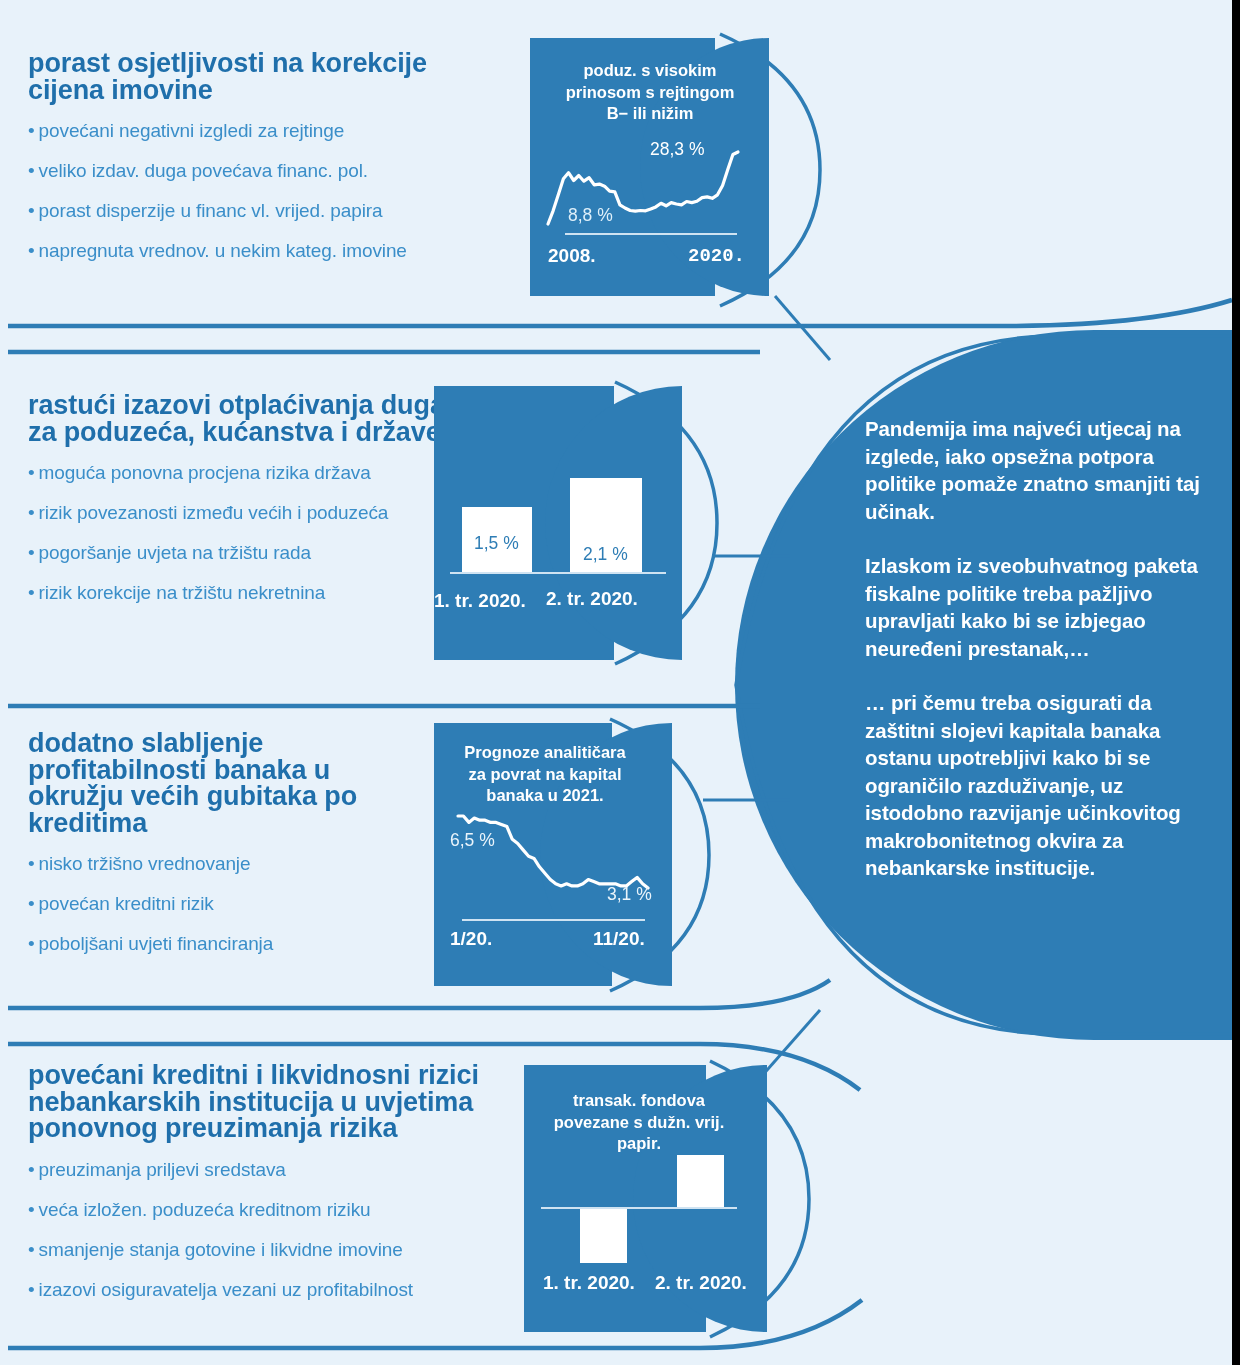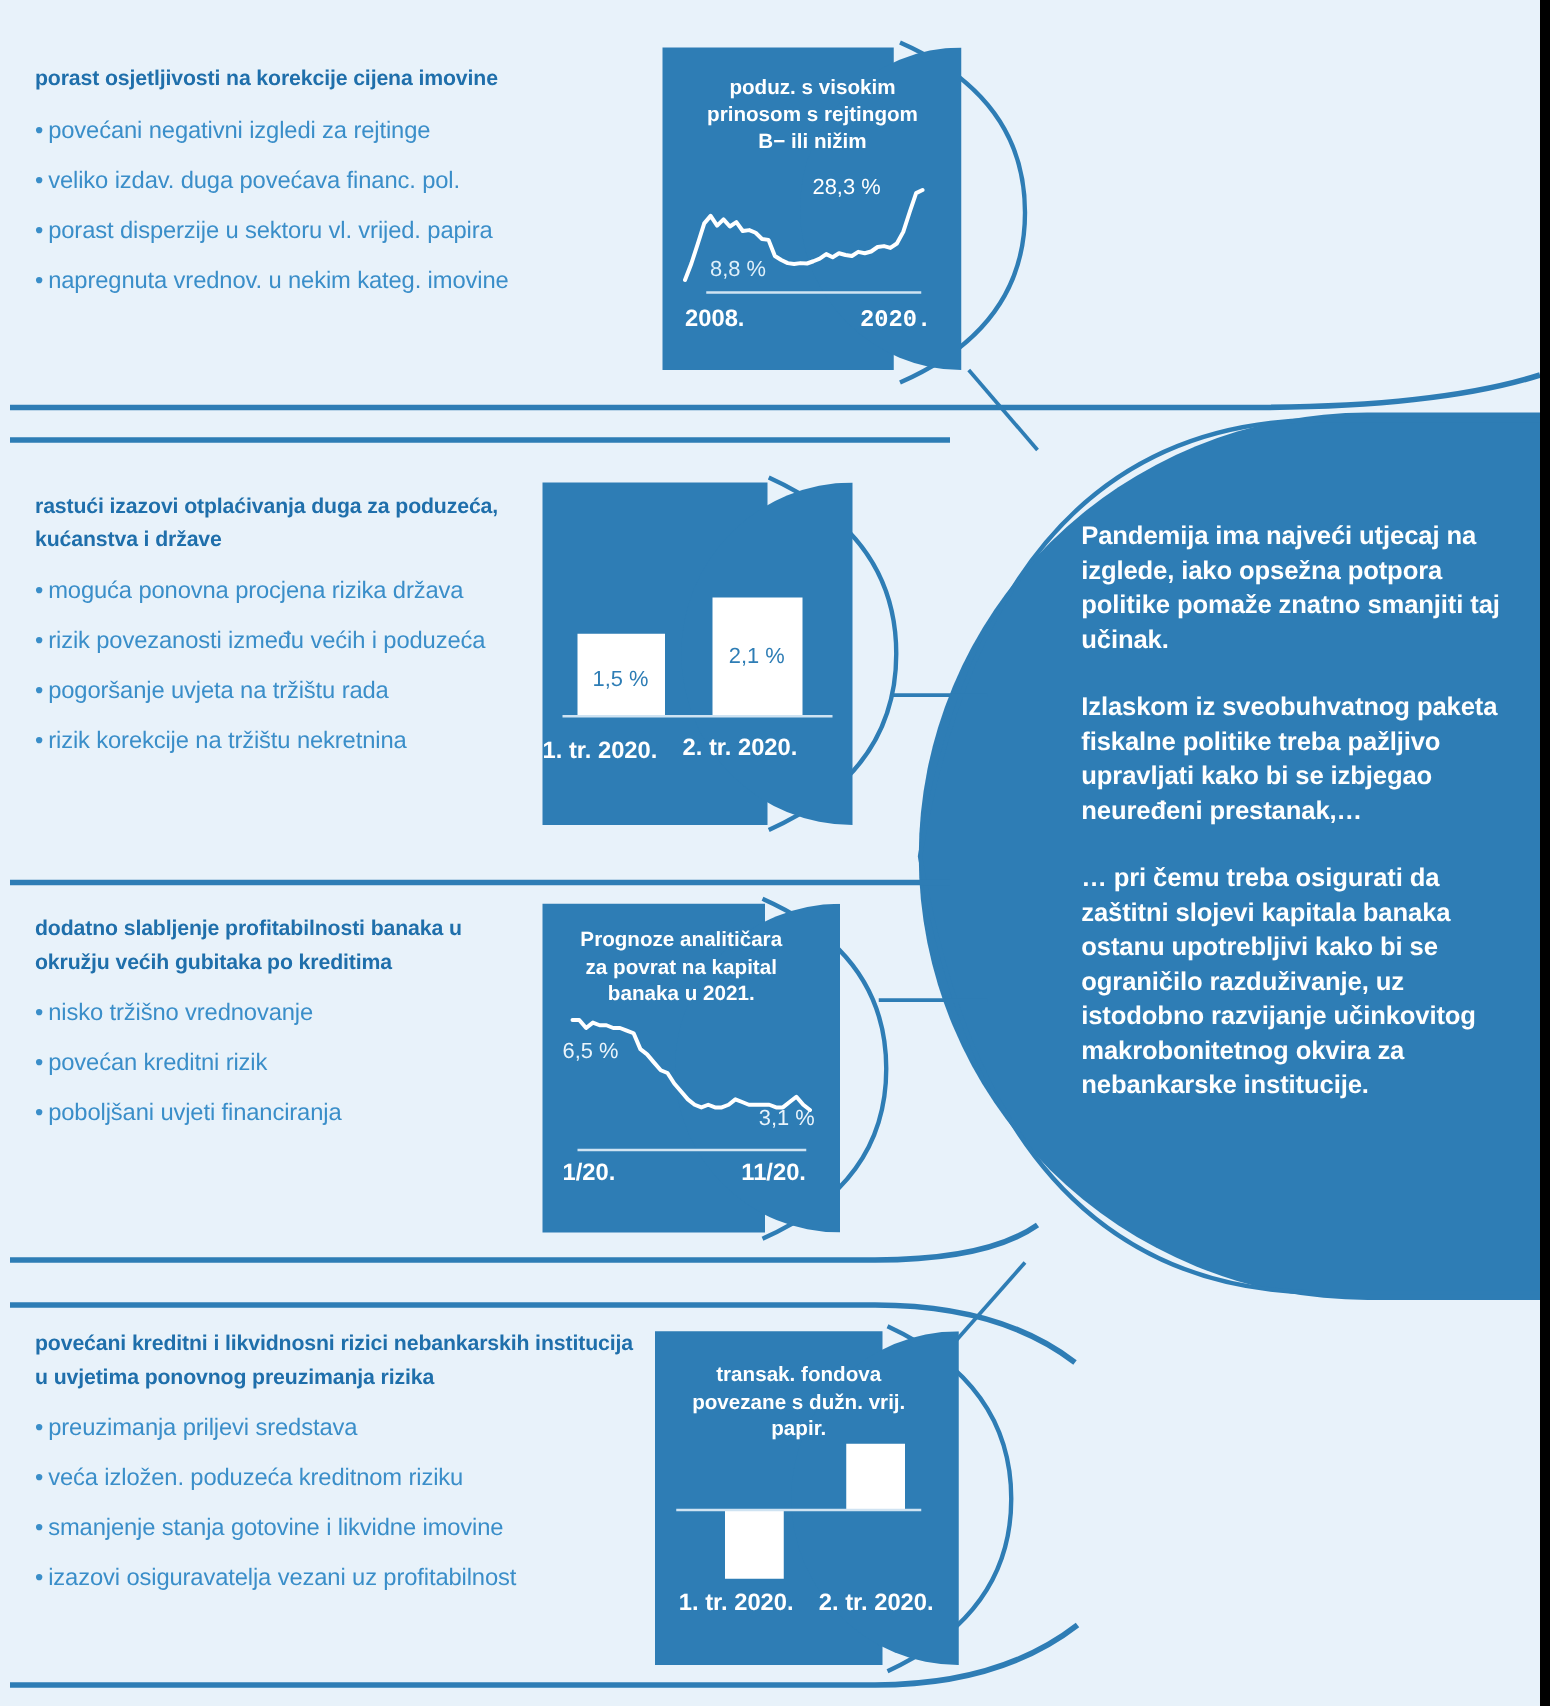--- a/index.html
+++ b/index.html
@@ -27,21 +27,21 @@
   }
   .hero-text p{margin:0 0 27px 0;}
   .hero-text p:last-child{margin-bottom:0;}
 
   
   .hero-outline{position:absolute;left:690px;top:296px;width:550px;height:778px;pointer-events:none;}
 
   
   .sec{position:absolute;}
   .sec h3{
-    margin:0 0 16px 0;color:#1f6fab;font-size:17px;font-weight:bold;
+    margin:0 0 16px 0;color:#1f6fab;font-size:27px;font-weight:bold;
     line-height:26.5px;letter-spacing:-0.1px;
   }
   .sec ul{margin:0;padding:0;list-style:none;}
   .sec li{
     color:#3a8ec9;font-size:19px;line-height:23px;margin-bottom:17px;
     letter-spacing:-0.1px;font-weight:400;
   }
   .sec li:last-child{margin-bottom:0;}
   .sec li .b{margin-right:4px;}
   .divline{position:absolute;left:0;top:0;}
@@ -94,21 +94,21 @@
     <path d="M 712 556 L 790 556" fill="none" stroke="#2E7DB5" stroke-width="3"></path>
     <path d="M 703 800 L 790 800" fill="none" stroke="#2E7DB5" stroke-width="3"></path>
     <path d="M 760 1078 L 820 1010" fill="none" stroke="#2E7DB5" stroke-width="3"></path>
   </svg>
 
   <div class="sec" style="left:28px;top:50px;width:470px;">
     <h3>porast osjetljivosti na korekcije cijena imovine</h3>
     <ul>
       <li><span class="b">•</span><span>povećani negativni izgledi za rejtinge</span></li>
       <li><span class="b">•</span><span>veliko izdav. duga povećava financ. pol.</span></li>
-      <li><span class="b">•</span><span>porast disperzije u sektoru vl. vrijed. papira</span></li>
+      <li><span class="b">•</span><span>porast disperzije u financ vl. vrijed. papira</span></li>
       <li><span class="b">•</span><span>napregnuta vrednov. u nekim kateg. imovine</span></li>
     </ul>
   </div>
 
   <svg style="position:absolute;left:520px;top:30px;" width="300" height="280" viewBox="0 0 300 280">
     <path d="M 200 4 Q 300 48 300 140 Q 300 232 200 276" fill="none" stroke="#2E7DB5" stroke-width="3.5"></path>
   </svg>
   <div class="callout" style="left:530px;top:38px;width:185px;height:258px;"></div>
   <div class="callout" style="left:640px;top:38px;width:258px;height:258px;border-radius:50%;clip:rect(0px,129px,258px,0px);"></div>
   <div style="position:absolute;left:530px;top:60px;width:240px;text-align:center;color:#fff;font-weight:bold;font-size:16.5px;line-height:21.5px;">
@@ -137,21 +137,21 @@
 
   <svg style="position:absolute;left:425px;top:378px;" width="300" height="290" viewBox="0 0 300 290">
     <path d="M 190 4 Q 292 50 292 145 Q 292 240 190 286" fill="none" stroke="#2E7DB5" stroke-width="3.5"></path>
   </svg>
   <div class="callout" style="left:434px;top:386px;width:180px;height:274px;"></div>
   <div class="callout" style="left:545px;top:386px;width:274px;height:274px;border-radius:50%;clip:rect(0px,137px,274px,0px);"></div>
 
   <div class="bar" style="left:462px;top:507px;width:70px;height:65px;"></div>
   <div class="bar" style="left:570px;top:478px;width:72px;height:94px;"></div>
   <div class="vlbl-dark" style="left:474px;top:533px;">1,5 %</div>
-  <div class="vlbl-dark" style="left:583px;top:514px;">2,1 %</div>
+  <div class="vlbl-dark" style="left:583px;top:544px;">2,1 %</div>
   <div class="axis" style="left:450px;top:572px;width:216px;"></div>
   <div class="lbl" style="left:434px;top:590px;">1. tr. 2020.</div>
   <div class="lbl" style="left:546px;top:588px;">2. tr. 2020.</div>
 
   <div class="sec" style="left:28px;top:730px;width:400px;">
     <h3>dodatno slabljenje profitabilnosti banaka u okružju većih gubitaka po kreditima</h3>
     <ul>
       <li><span class="b">•</span><span>nisko tržišno vrednovanje</span></li>
       <li><span class="b">•</span><span>povećan kreditni rizik</span></li>
       <li><span class="b">•</span><span>poboljšani uvjeti financiranja</span></li>

